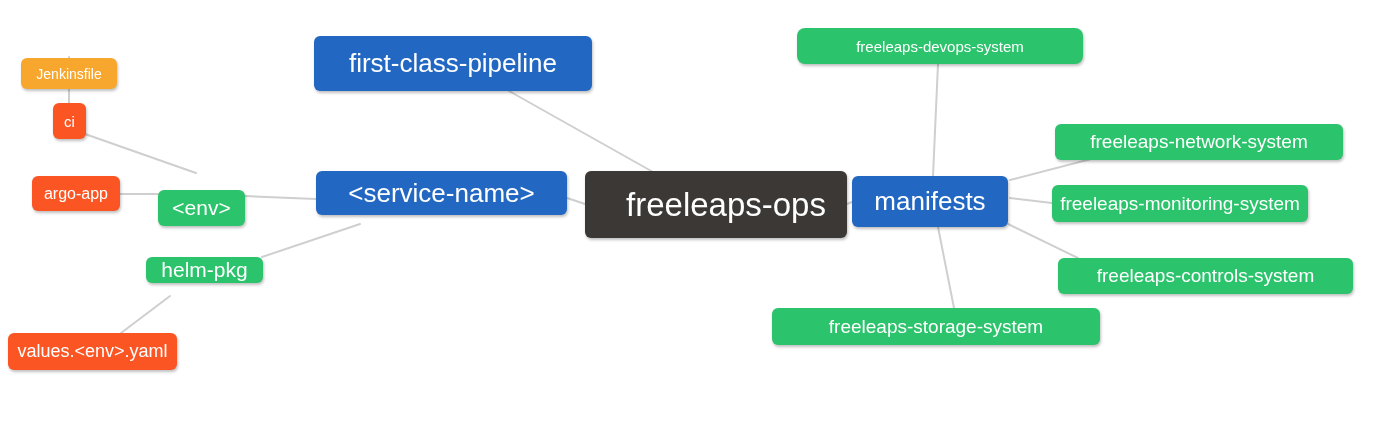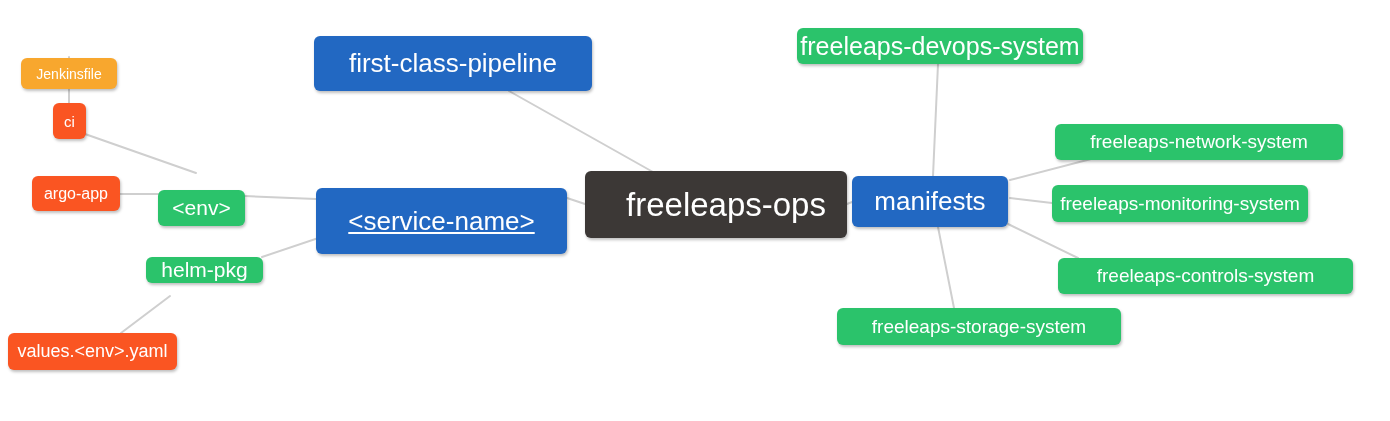--- a/index.html
+++ b/index.html
@@ -75,29 +75,29 @@
   <div class="node c-red" style="left:32px;  top:176px; width:88px;  height:35px; font-size:16px;">argo-app</div>
 
   <div class="node c-green" style="left:158px; top:190px; width:87px;  height:36px; font-size:21px;">&lt;env&gt;</div>
 
   <div class="node c-green" style="left:146px; top:257px; width:117px; height:26px; font-size:21px;">helm-pkg</div>
 
   <div class="node c-red" style="left:8px;   top:333px; width:169px; height:37px; font-size:18px;">values.&lt;env&gt;.yaml</div>
 
   <div class="node c-blue" style="left:314px; top:36px;  width:278px; height:55px; font-size:26px;">first-class-pipeline</div>
 
-  <div class="node c-blue" style="left:316px; top:188px; width:251px; height:66px; font-size:26px;text-decoration:underline;">&lt;service-name&gt;</div>
+  <div class="node c-blue" style="left:316px; top:171px; width:251px; height:44px; font-size:26px;">&lt;service-name&gt;</div>
 
   <div class="node c-dark" style="left:585px; top:171px; width:262px; height:67px; font-size:33px;padding-left:20px;">freeleaps-ops</div>
 
   <div class="node c-blue" style="left:852px; top:176px; width:156px; height:51px; font-size:26px;">manifests</div>
 
-  <div class="node c-green" style="left:797px; top:28px;  width:286px; height:36px; font-size:25px;">freeleaps-devops-system</div>
+  <div class="node c-green" style="left:797px; top:28px;  width:286px; height:36px; font-size:15px;border-radius:8px;">freeleaps-devops-system</div>
 
   <div class="node c-green" style="left:1055px; top:112px; width:288px; height:36px; font-size:19px;margin-top:12px;">freeleaps-network-system</div>
 
   <div class="node c-green" style="left:1052px; top:185px; width:256px; height:37px; font-size:19px;">freeleaps-monitoring-system</div>
 
   <div class="node c-green" style="left:1058px; top:258px; width:295px; height:36px; font-size:19px;">freeleaps-controls-system</div>
 
-  <div class="node c-green" style="left:837px; top:308px; width:284px; height:37px; font-size:19px;text-align:right;">freeleaps-storage-system</div>
+  <div class="node c-green" style="left:772px; top:308px; width:328px; height:37px; font-size:19px;text-align:right;">freeleaps-storage-system</div>
 
 </div>
 
 </body></html>

